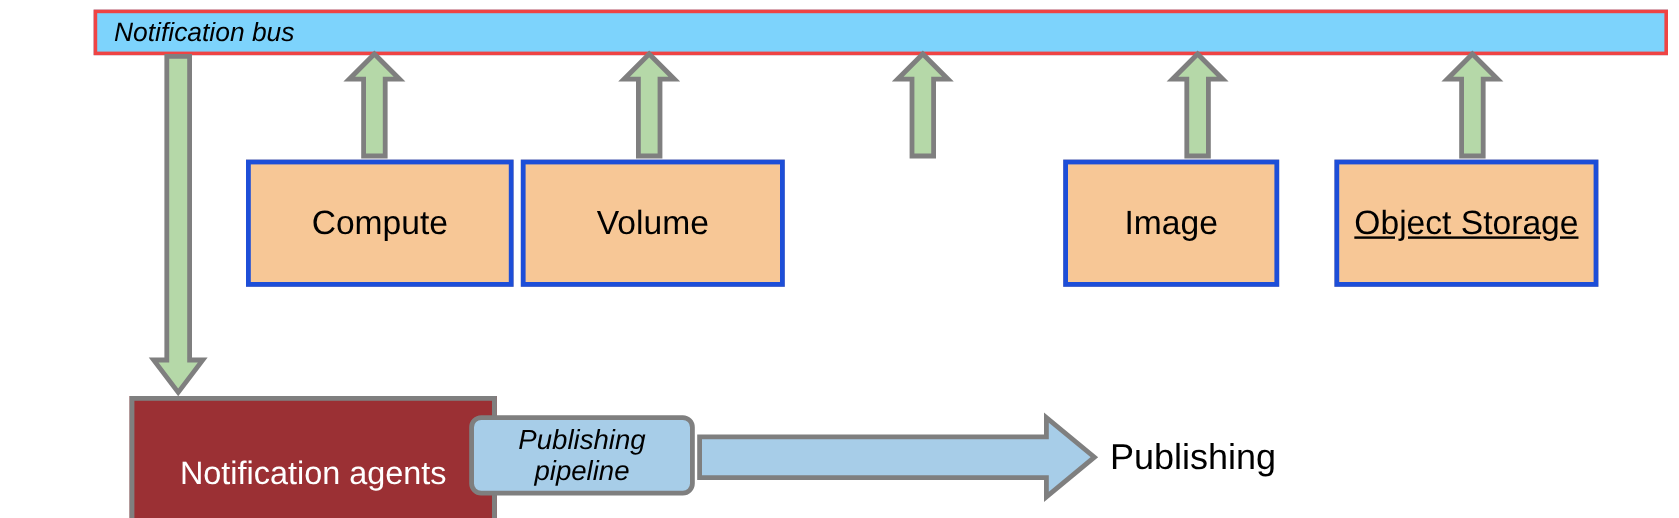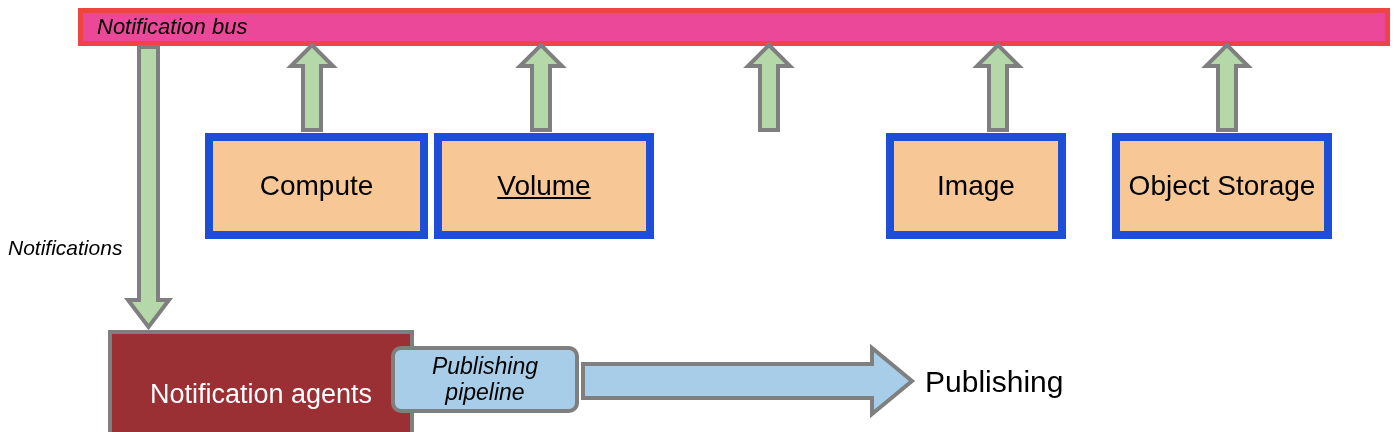--- a/index.html
+++ b/index.html
@@ -17,41 +17,41 @@
     background: #ffffff;
     overflow: hidden;
   }
   
   .bus-bar {
     position: absolute;
     left: 78px;
     top: 8px;
     width: 1312px;
     height: 38px;
-    background: #ec4899;
-    border: 5px solid #ef4444;
+    background: #7dd3fc;
+    border: 3px solid #ef4444;
     box-sizing: border-box;
   }
   .bus-label {
     position: absolute;
     left: 14px;
     top: 50%;
     transform: translateY(-50%);
     font-style: italic;
     font-size: 22px;
     color: #000000;
     white-space: nowrap;
   }
   
   .service-box {
     position: absolute;
     top: 133px;
     height: 106px;
     background: #f7c796;
-    border: 8px solid #1d4ed8;
+    border: 4px solid #1d4ed8;
     box-sizing: border-box;
     display: flex;
     align-items: center;
     justify-content: center;
   }
   .service-label {
     font-size: 28px;
     color: #000000;
     white-space: nowrap;
   }
@@ -130,27 +130,27 @@
 
 <div id="diagram">
 
   <div class="bus-bar">
     <span class="bus-label">Notification bus</span>
   </div>
 
   <div class="service-box" style="left:205px;width:223px;">
     <span class="service-label">Compute</span>
   </div>
-  <div class="service-box" style="left:434px;width:220px;text-decoration:underline;">
+  <div class="service-box" style="left:434px;width:220px;">
     <span class="service-label">Volume</span>
   </div>
   <div class="service-box" style="left:886px;width:180px;">
     <span class="service-label">Image</span>
   </div>
-  <div class="service-box" style="left:1112px;width:220px;">
+  <div class="service-box" style="left:1112px;width:220px;text-decoration:underline;">
     <span class="service-label">Object Storage</span>
   </div>
 
   <svg class="arrow-layer" viewBox="0 0 1399 432">
 
     <g>
       <path d="M139,47 L158,47 L158,300 L169,300 L148.5,327 L128,300 L139,300 Z" fill="#b5d8a8" stroke="#7f7f7f" stroke-width="4" stroke-linejoin="miter"></path>
     </g>
 
     <g>
@@ -167,21 +167,20 @@
     </g>
     <g>
       <path d="M1218,130 L1218,66 L1206,66 L1227,45 L1248,66 L1236,66 L1236,130 Z" fill="#b5d8a8" stroke="#7f7f7f" stroke-width="4" stroke-linejoin="miter"></path>
     </g>
 
     <g>
       <path d="M583,364 L872,364 L872,348 L912,381 L872,414 L872,398 L583,398 Z" fill="#a7cde8" stroke="#7f7f7f" stroke-width="4" stroke-linejoin="miter"></path>
     </g>
   </svg>
 
-  <div class="notifications-label">Notifications</div>
 
   <div class="agents-box">
     <span class="agents-label">Notification agents</span>
   </div>
 
   <div class="pipeline-box">
     <span class="pipeline-label">
       <span>Publishing</span><br>
       <span>pipeline</span>
     </span>

